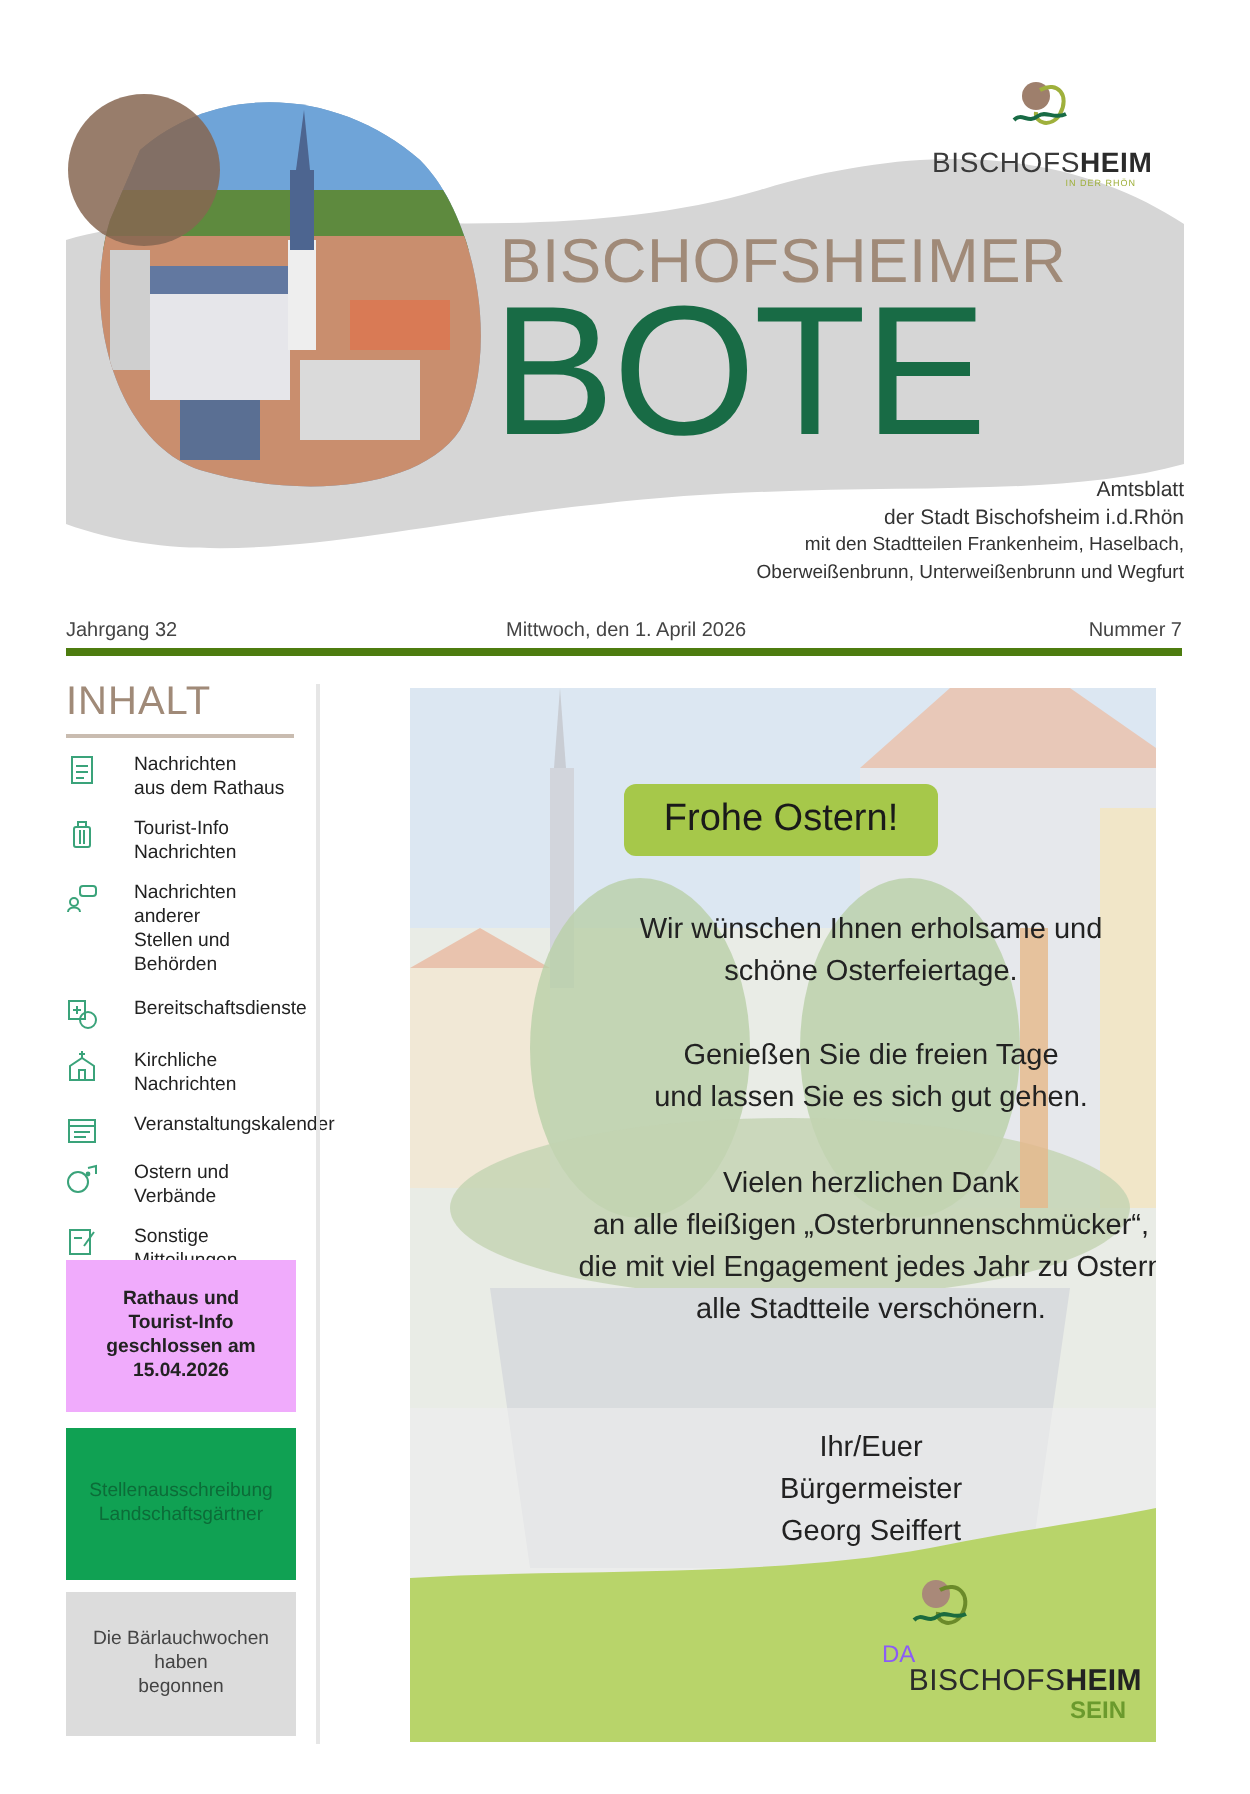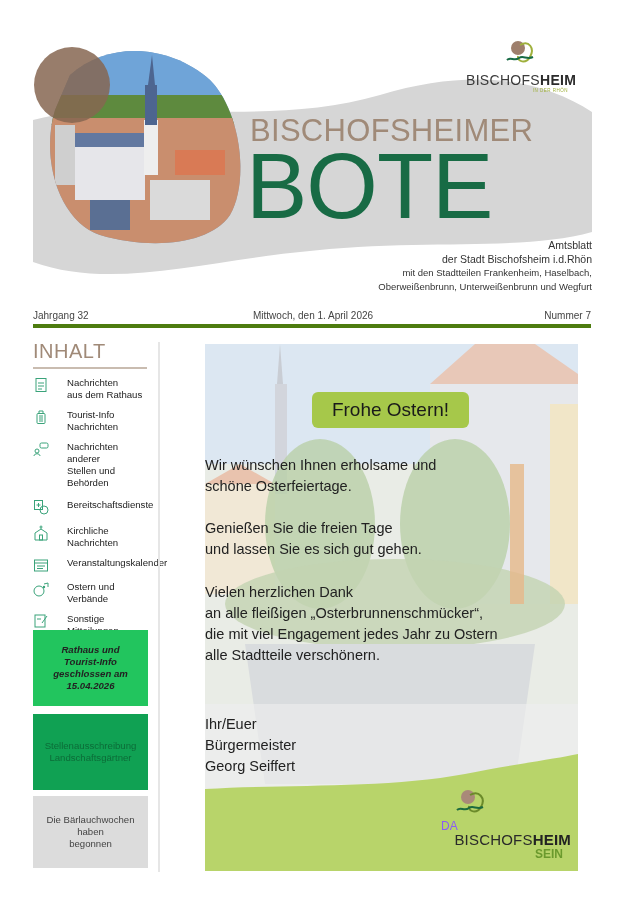--- a/index.html
+++ b/index.html
@@ -24,30 +24,30 @@
 
   
   .sidebar { left:33px; top:340px; width:118px; }
   .toc-title { font-size:20px; color:#a08a78; letter-spacing:0.5px; padding-bottom:4px; border-bottom:2px solid #c9bcb0; width:114px; }
   .toc-list { margin-top:8px; }
   .toc-item { display:flex; align-items:flex-start; font-size:9.6px; color:#222; line-height:12px;gap:14px; }
   .toc-item .ico { width:16px; height:16px; margin-right:4px; flex:0 0 16px; }
   .vline { left:158px; top:342px; width:2px; height:530px; background:#e6e6e6; }
   .ank-title { font-size:10px; color:#a08a78; letter-spacing:0.3px; padding-bottom:0; border-bottom:2px solid #c9bcb0; width:114px; }
   .box { position:absolute; left:33px; width:115px; display:flex; align-items:center; justify-content:center; text-align:center; font-size:9.6px; line-height:12px; }
-  .box1 { top:630px; height:76px; background:#22c55e; color:#222; font-weight:bold;font-style:italic; }
+  .box1 { top:630px; height:76px; background:#f0abfc; color:#222; font-weight:bold; }
   .box2 { top:714px; height:76px; background:#10a153; color:#0c6c38; }
   .box3 { top:796px; height:72px; background:#dcdcdc; color:#444; }
 
   
   .poster { left:205px; top:344px; width:373px; height:527px; overflow:hidden; background:#e9ece9; }
   .poster svg.bg { position:absolute; left:0; top:0; }
   .greet-badge { left:107px; top:48px; width:157px; height:36px; background:#a6c84a; border-radius:6px;
                  display:flex; align-items:center; justify-content:center; font-size:19px; color:#1a1a1a; }
-  .poster-text { left:0; width:373px; font-size:14.5px; color:#222; line-height:21px; }
+  .poster-text { left:0; width:373px; text-align:center; font-size:14.5px; color:#222; line-height:21px;padding-left:44px; }
   .ptext1 { top:111px; }
   .ptext2 { top:174px; }
   .ptext3 { top:238px; }
   .ptext4 { top:370px; }
   .poster-logo { left:236px; top:444px; width:130px; }
   .poster-logo .da { font-size:12px; color:#8b5cf6; text-align:left; padding-right:8px; line-height:12px; margin-top:-2px; }
   .poster-logo .word { font-size:15px; color:#2a2a2a; letter-spacing:0.2px; line-height:16px; text-align:right; }
   .poster-logo .word b { color:#222; }
   .poster-logo .sein { font-size:12px; color:#6b9a2d; text-align:right; padding-right:8px; line-height:13px; font-weight:bold; }
 </style>

